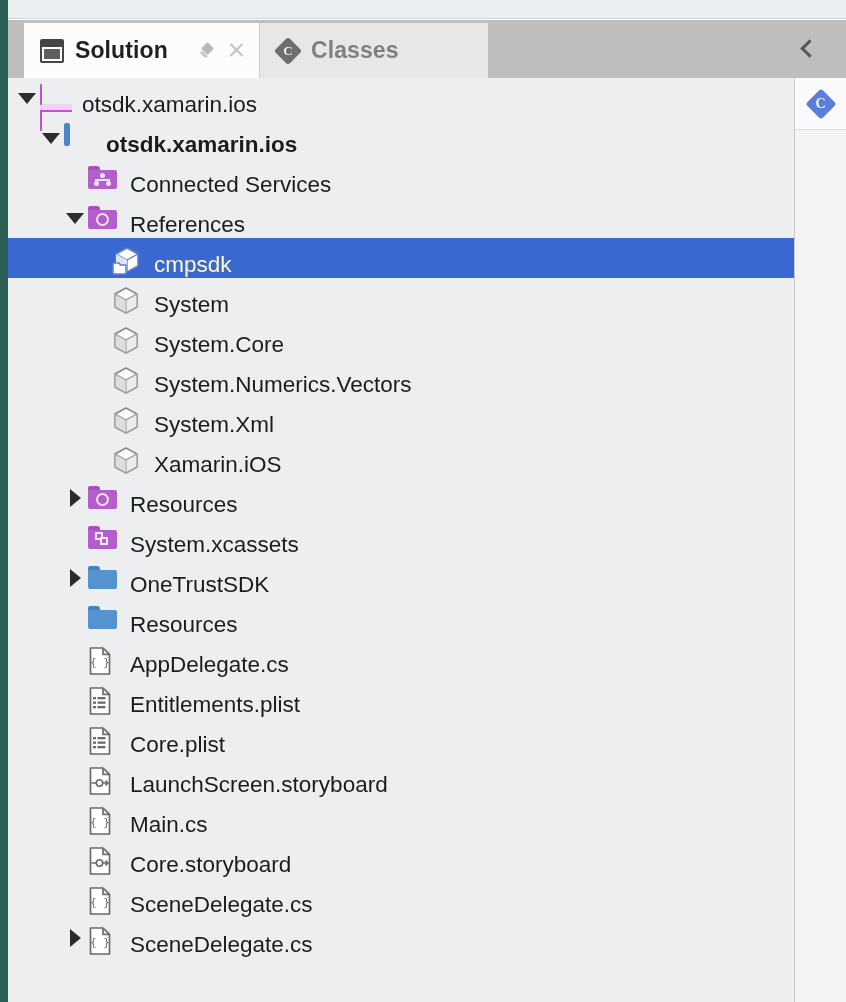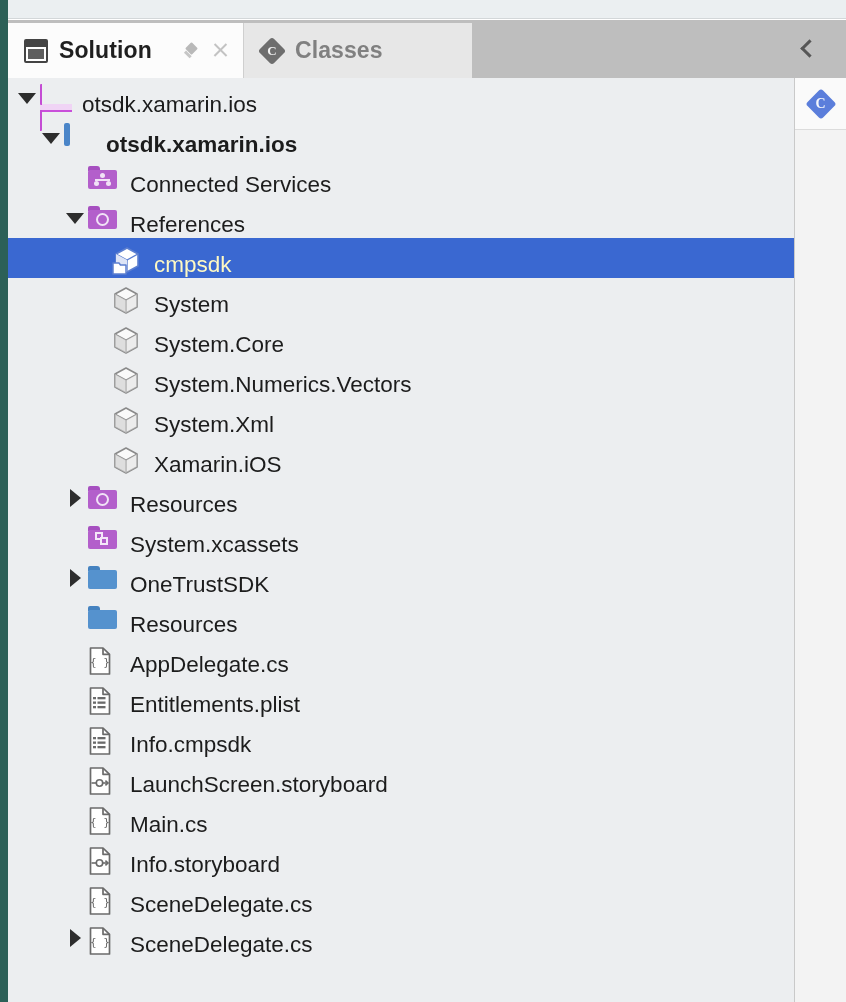--- a/index.html
+++ b/index.html
@@ -36,20 +36,21 @@
     width: 838px; height: 58px;
     background: #BEBEBE;
   }
 
   
   .tabs {
     position: absolute; left: 8px; top: 23px;
     height: 55px;
     display: flex;
     align-items: center;
+    padding-left: 16px;
   }
   .tab {
     display: flex;
     align-items: center;
     height: 55px;
     padding: 0 16px;
     gap: 11px;
     cursor: default;
     position: relative;
   }
@@ -548,21 +549,21 @@
               <path d="M15 2 L15 8.3 L21.5 8.3" fill="none" stroke="#6B6B6B" stroke-width="1.7" stroke-linejoin="round"></path>
               <g fill="#6B6B6B">
                 <rect x="5" y="11" width="3" height="2.3"></rect>
                 <rect x="9.5" y="11" width="8" height="2.3"></rect>
                 <rect x="5" y="15.5" width="3" height="2.3"></rect>
                 <rect x="9.5" y="15.5" width="8" height="2.3"></rect>
                 <rect x="5" y="20" width="3" height="2.3"></rect>
                 <rect x="9.5" y="20" width="8" height="2.3"></rect>
               </g>
             </svg></span></span>
-        <span class="row-label">Info.cmpsdk</span>
+        <span class="row-label">Core.plist</span>
       </div>
       <div class="row">
         <span style="width: 54px; flex: 0 0 auto;"></span>
         <span class="twisty none"></span>
         <span class="icon-slot"><span class="ic-doc"><svg width="24" height="30" viewBox="0 0 24 30">
               <path d="M2.5 2 L15 2 L21.5 8.3 L21.5 28 L2.5 28 Z" fill="#FFFFFF" stroke="#6B6B6B" stroke-width="1.7" stroke-linejoin="round"></path>
               <path d="M15 2 L15 8.3 L21.5 8.3" fill="none" stroke="#6B6B6B" stroke-width="1.7" stroke-linejoin="round"></path>
               <g stroke="#6B6B6B" stroke-width="1.6" fill="none">
                 <circle cx="11.5" cy="17" r="3.2"></circle>
                 <path d="M3.5 17 L8.3 17"></path>
@@ -588,21 +589,21 @@
         <span class="icon-slot"><span class="ic-doc"><svg width="24" height="30" viewBox="0 0 24 30">
               <path d="M2.5 2 L15 2 L21.5 8.3 L21.5 28 L2.5 28 Z" fill="#FFFFFF" stroke="#6B6B6B" stroke-width="1.7" stroke-linejoin="round"></path>
               <path d="M15 2 L15 8.3 L21.5 8.3" fill="none" stroke="#6B6B6B" stroke-width="1.7" stroke-linejoin="round"></path>
               <g stroke="#6B6B6B" stroke-width="1.6" fill="none">
                 <circle cx="11.5" cy="17" r="3.2"></circle>
                 <path d="M3.5 17 L8.3 17"></path>
                 <path d="M14.7 17 L20 17"></path>
                 <path d="M17.4 14.6 L20 17 L17.4 19.4"></path>
               </g>
             </svg></span></span>
-        <span class="row-label">Info.storyboard</span>
+        <span class="row-label">Core.storyboard</span>
       </div>
       <div class="row">
         <span style="width: 54px; flex: 0 0 auto;"></span>
         <span class="twisty none"></span>
         <span class="icon-slot"><span class="ic-doc"><svg width="24" height="30" viewBox="0 0 24 30">
               <path d="M2.5 2 L15 2 L21.5 8.3 L21.5 28 L2.5 28 Z" fill="#FFFFFF" stroke="#6B6B6B" stroke-width="1.7" stroke-linejoin="round"></path>
               <path d="M15 2 L15 8.3 L21.5 8.3" fill="none" stroke="#6B6B6B" stroke-width="1.7" stroke-linejoin="round"></path>
               <text x="12" y="20" font-family="DejaVu Sans Mono, monospace" font-size="11" fill="#6B6B6B" text-anchor="middle">{ }</text>
             </svg></span></span>
         <span class="row-label">SceneDelegate.cs</span>

